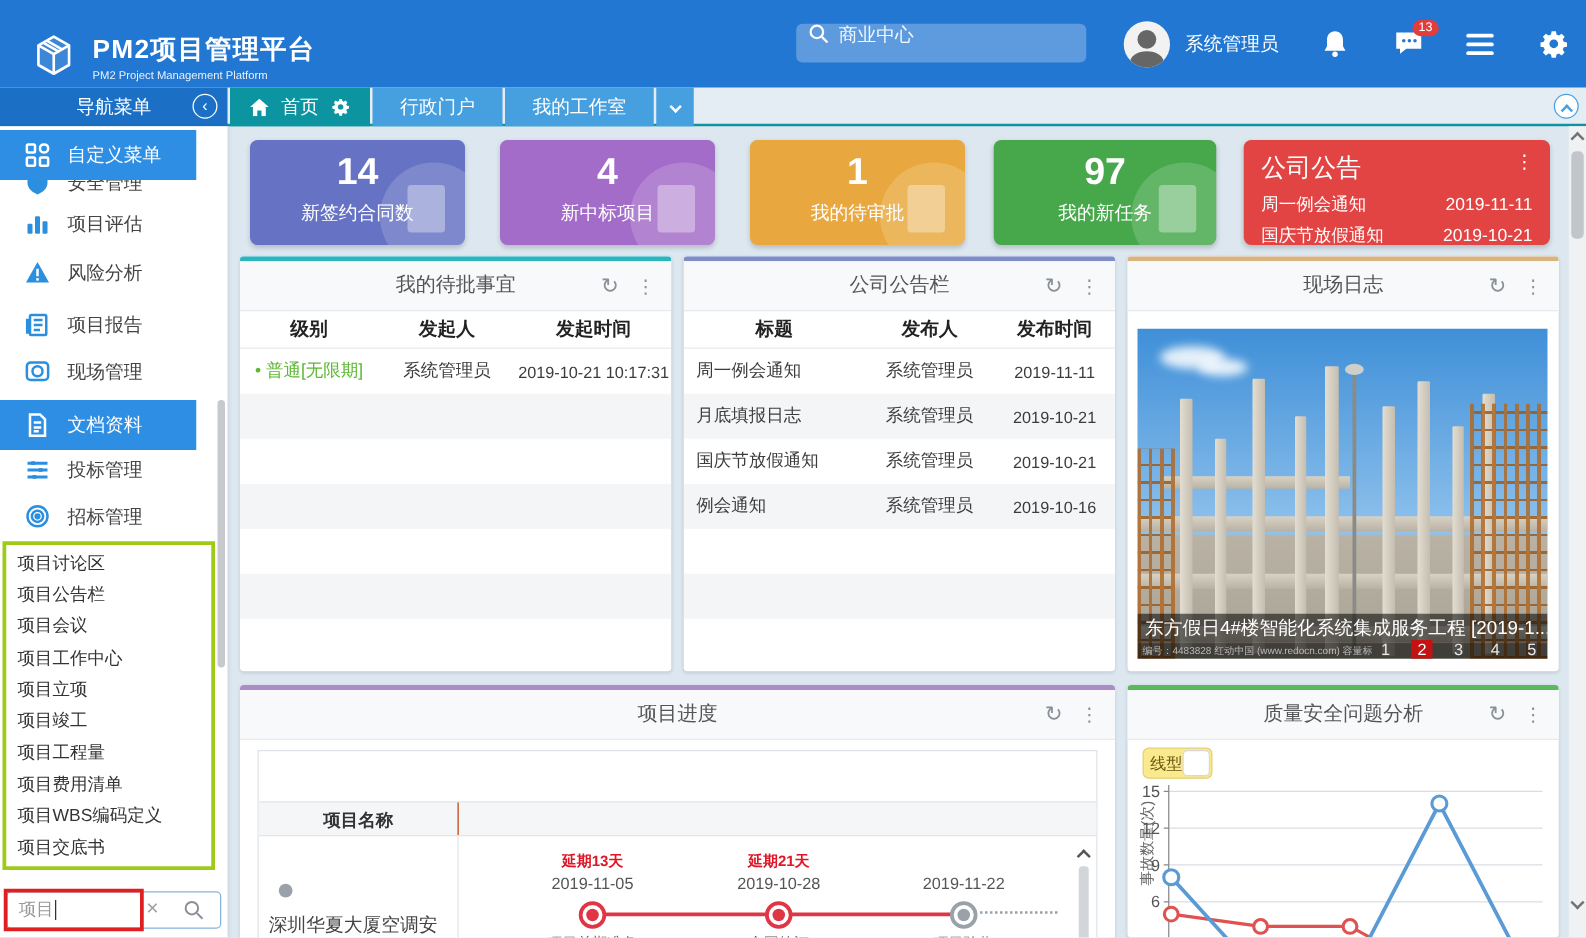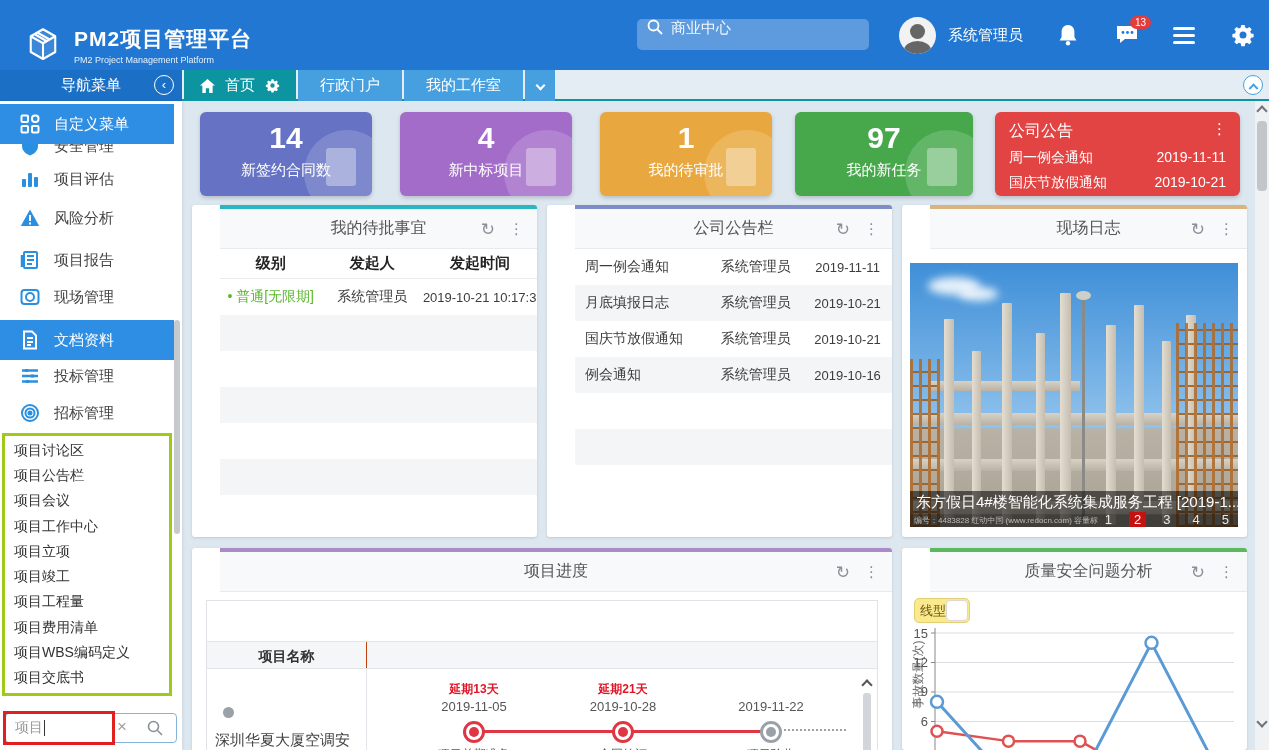--- a/index.html
+++ b/index.html
@@ -31,44 +31,44 @@
   .tab.active { background:#0c95a0; padding:0 16px; }
   .tab.mini { width:30px; padding:0; }
   #collapse-up { position:absolute; right:6px; top:5px; width:20px; height:20px; border:1px solid #4aa0e0; background:#fff; border-radius:50%; display:flex; align-items:center; justify-content:center; }
   .chev { width:7px; height:7px; border-left:2px solid #4aa0e0; border-top:2px solid #4aa0e0; transform:rotate(45deg) translate(2px,2px); }
   .chev.down { transform:rotate(225deg); border-color:#fff; }
 
   
   #sidebar { position:absolute; left:0; top:101px; width:182px; height:649px; background:#fff; box-shadow:1px 0 3px rgba(0,0,0,.08); }
   .side-item { position:absolute; left:0; width:174px; height:40px; display:flex; align-items:center; gap:14px; padding-left:20px; color:#444; font-size:15px; background:#fff; cursor:pointer; }
   .side-item .sic { width:20px; height:20px; color:#2b8fe0; flex:0 0 20px; }
-  .side-item.active { background:#2e8ee4; color:#fff; z-index:3; width:174px; }
+  .side-item.active { background:#2e8ee4; color:#fff; z-index:3; width:157px; }
   .side-item.active .sic { color:#fff; }
   #side-scroll { position:absolute; right:2px; top:219px; width:6px; height:214px; background:#c6cacf; border-radius:3px; }
   #side-dropdown { position:absolute; left:2px; top:332px; width:170px; height:263px; background:#fff; border:3px solid #9ecb18; z-index:5; display:flex; flex-direction:column; justify-content:space-around; padding:2px 0; }
   .dd-item { font-size:14px; color:#333; padding-left:9px; cursor:pointer; }
   #side-searchrow { position:absolute; left:3px; top:610px; width:176px; height:36px; z-index:5; }
   #side-search { position:absolute; left:2px; top:2px; width:172px; height:30px; border:1px solid #85b4da; border-radius:4px; background:#fff; display:flex; align-items:center; font-size:14px; color:#999; padding-left:9px; }
   #side-search .cursor { display:inline-block; width:1px; height:16px; background:#333; margin-left:1px; }
   #clear-x { position:absolute; right:48px; top:9px; width:14px; height:14px; color:#a0a0a0; font-size:17px; line-height:13px; }
   #red-note { position:absolute; left:0px; top:0px; width:112px; height:34px; border:3px solid #e02020; z-index:6; pointer-events:none; }
 
   
   .card { position:absolute; top:112px; height:84px; border-radius:6px; color:#fff; overflow:hidden; box-shadow:0 2px 4px rgba(0,0,0,.18); cursor:pointer; }
   .card .num { font-size:30px; font-weight:bold; text-align:center; margin-top:9px; }
   .card .lbl { font-size:15px; text-align:center; margin-top:6px; }
   .card .wm { position:absolute; right:-18px; bottom:-20px; width:86px; height:86px; border-radius:50%; background:rgba(255,255,255,.16); }
   .card .wm i { position:absolute; left:22px; top:18px; width:30px; height:38px; background:rgba(255,255,255,.35); border-radius:3px; }
   #announce-card { position:absolute; left:995px; top:112px; width:245px; height:84px; border-radius:6px; color:#fff; padding:9px 14px; box-shadow:0 2px 4px rgba(0,0,0,.18); }
-  #announce-card .ttl { font-size:16px; }
+  #announce-card .ttl { font-size:20px; }
   #announce-card .dots { position:absolute; right:12px; top:8px; font-size:15px; letter-spacing:1px; }
   .ann-row { display:flex; justify-content:space-between; font-size:14px; margin-top:7px; }
 
   
-  .panel { position:absolute; background:#fff; border-radius:3px; box-shadow:0 1px 3px rgba(0,0,0,.12); overflow:hidden;padding-left:28px; }
+  .panel { position:absolute; background:#fff; border-radius:3px; box-shadow:0 1px 3px rgba(0,0,0,.12); overflow:hidden; }
   .panel .strip { height:4px; }
   .panel .phead { height:40px; background:#f7f9fb; border-bottom:1px solid #e7eaee; position:relative; display:flex; align-items:center; justify-content:center; color:#555; font-size:16px; }
   .phead .tools { position:absolute; right:12px; top:0; height:40px; display:flex; align-items:center; gap:14px; color:#8a9097; }
   .refresh { font-size:17px; }
   .vdots { font-size:15px; letter-spacing:1px; }
   .colhdr { display:flex; height:30px; align-items:center; font-size:15px; font-weight:bold; color:#222; border-bottom:1px solid #e8ebee; }
   .trow { display:flex; height:36px; align-items:center; font-size:14px; color:#3c3c3c; }
   .trow.alt { background:#f4f5f6; }
   .cell { overflow:hidden; white-space:nowrap; }
   .c-center { text-align:center; }
@@ -387,20 +387,25 @@
 
 <div class="panel" style="left:547px;top:205px;width:345px;height:332px">
   <div class="strip" id="bulletin-strip" style="background: rgb(126, 140, 200);"></div>
   <div class="phead">
     <span>公司公告栏</span>
     <span class="tools">
         <span class="refresh">↻</span>
         <span class="vdots">⋮</span>
       </span>
   </div>
+  <div id="bulletin-colhdr" class="colhdr">
+      <div class="cell c-center" style="width: 42%;">标题</div>
+      <div class="cell c-center" style="width: 30%;">发布人</div>
+      <div class="cell c-center" style="width: 28%;">发布时间</div>
+    </div>
   <div id="bulletin-body">
       <div class="trow">
         <div class="cell" style="width: 42%; padding-left: 10px;">周一例会通知</div>
         <div class="cell c-center" style="width: 30%;">系统管理员</div>
         <div class="cell c-center" style="width: 28%; font-size: 13px;">2019-11-11</div>
       </div>
       <div class="trow alt">
         <div class="cell" style="width: 42%; padding-left: 10px;">月底填报日志</div>
         <div class="cell c-center" style="width: 30%;">系统管理员</div>
         <div class="cell c-center" style="width: 28%; font-size: 13px;">2019-10-21</div>

